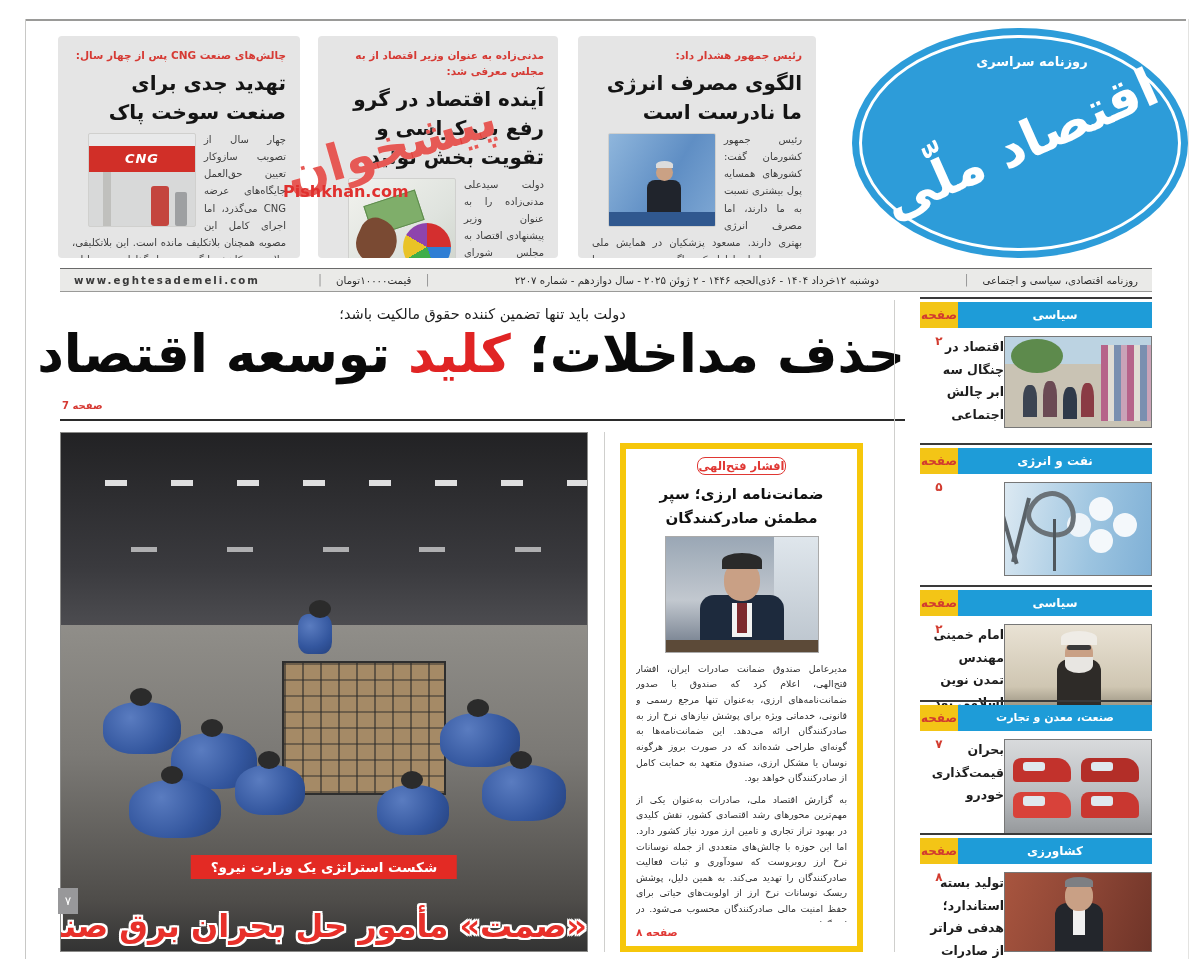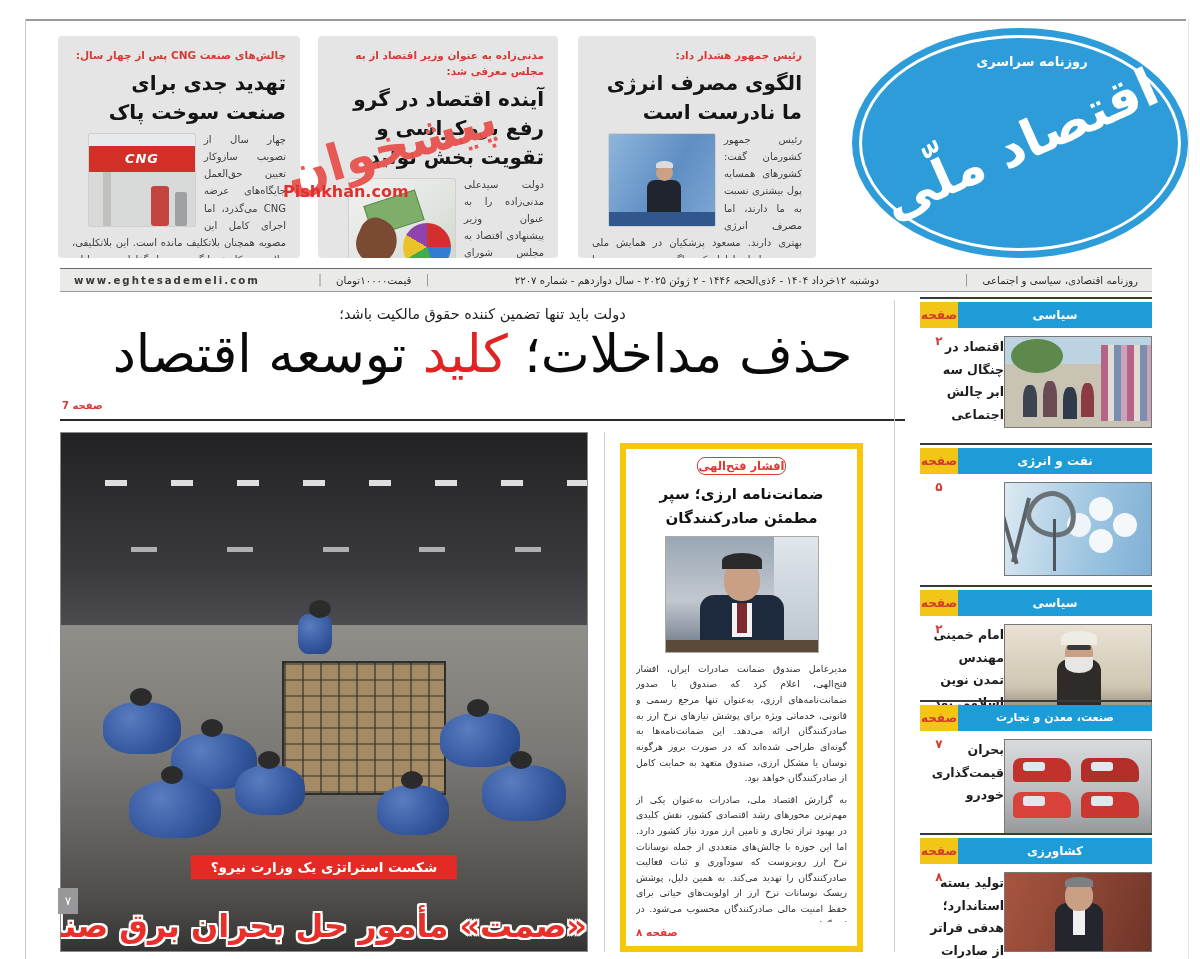--- a/index.html
+++ b/index.html
@@ -19,21 +19,21 @@
   
   .info-bar{position:absolute;left:60px;top:268px;width:1092px;height:24px;background:#eaeae8;
             border-top:1.5px solid #6a6a6a;border-bottom:1px solid #9a9a98;box-sizing:border-box;
             display:flex;align-items:center;font-size:10.2px;color:#2b2b2b;}
   .info-bar .seg{padding:0 14px;white-space:nowrap;}
   .info-bar .sep{color:#999;font-size:12px;}
   
   .lead-kicker{position:absolute;left:60px;top:306px;width:845px;text-align:center;
                font-size:14.5px;font-weight:normal;color:#1c1c1c;}
   .lead-headline{position:absolute;left:60px;top:324px;width:845px;text-align:center;
-                 font-size:52px;font-weight:normal;color:#0a0a0a;white-space:nowrap;}
+                 font-size:52px;font-weight:bold;color:#0a0a0a;white-space:nowrap;}
   .lead-headline .red{color:#e02424;}
   .lead-page{position:absolute;left:62px;top:400px;color:#d63a34;font-size:10px;font-weight:bold;direction:rtl;}
   
   .photo-story{position:absolute;left:60px;top:432px;width:528px;height:520px;border:1px solid #8a8a88;
                box-sizing:border-box;overflow:hidden;background:#6f6d69;}
   .ps-ceiling{position:absolute;left:0;top:0;width:100%;height:37%;
               background:linear-gradient(#222224,#3a3a3e 70%,#4c4c50);}
   .ps-lights1{position:absolute;left:0;top:9%;width:100%;height:6px;
               background:repeating-linear-gradient(90deg,transparent 0 44px,rgba(255,255,255,.85) 44px 66px);}
   .ps-lights2{position:absolute;left:0;top:22%;width:100%;height:5px;

